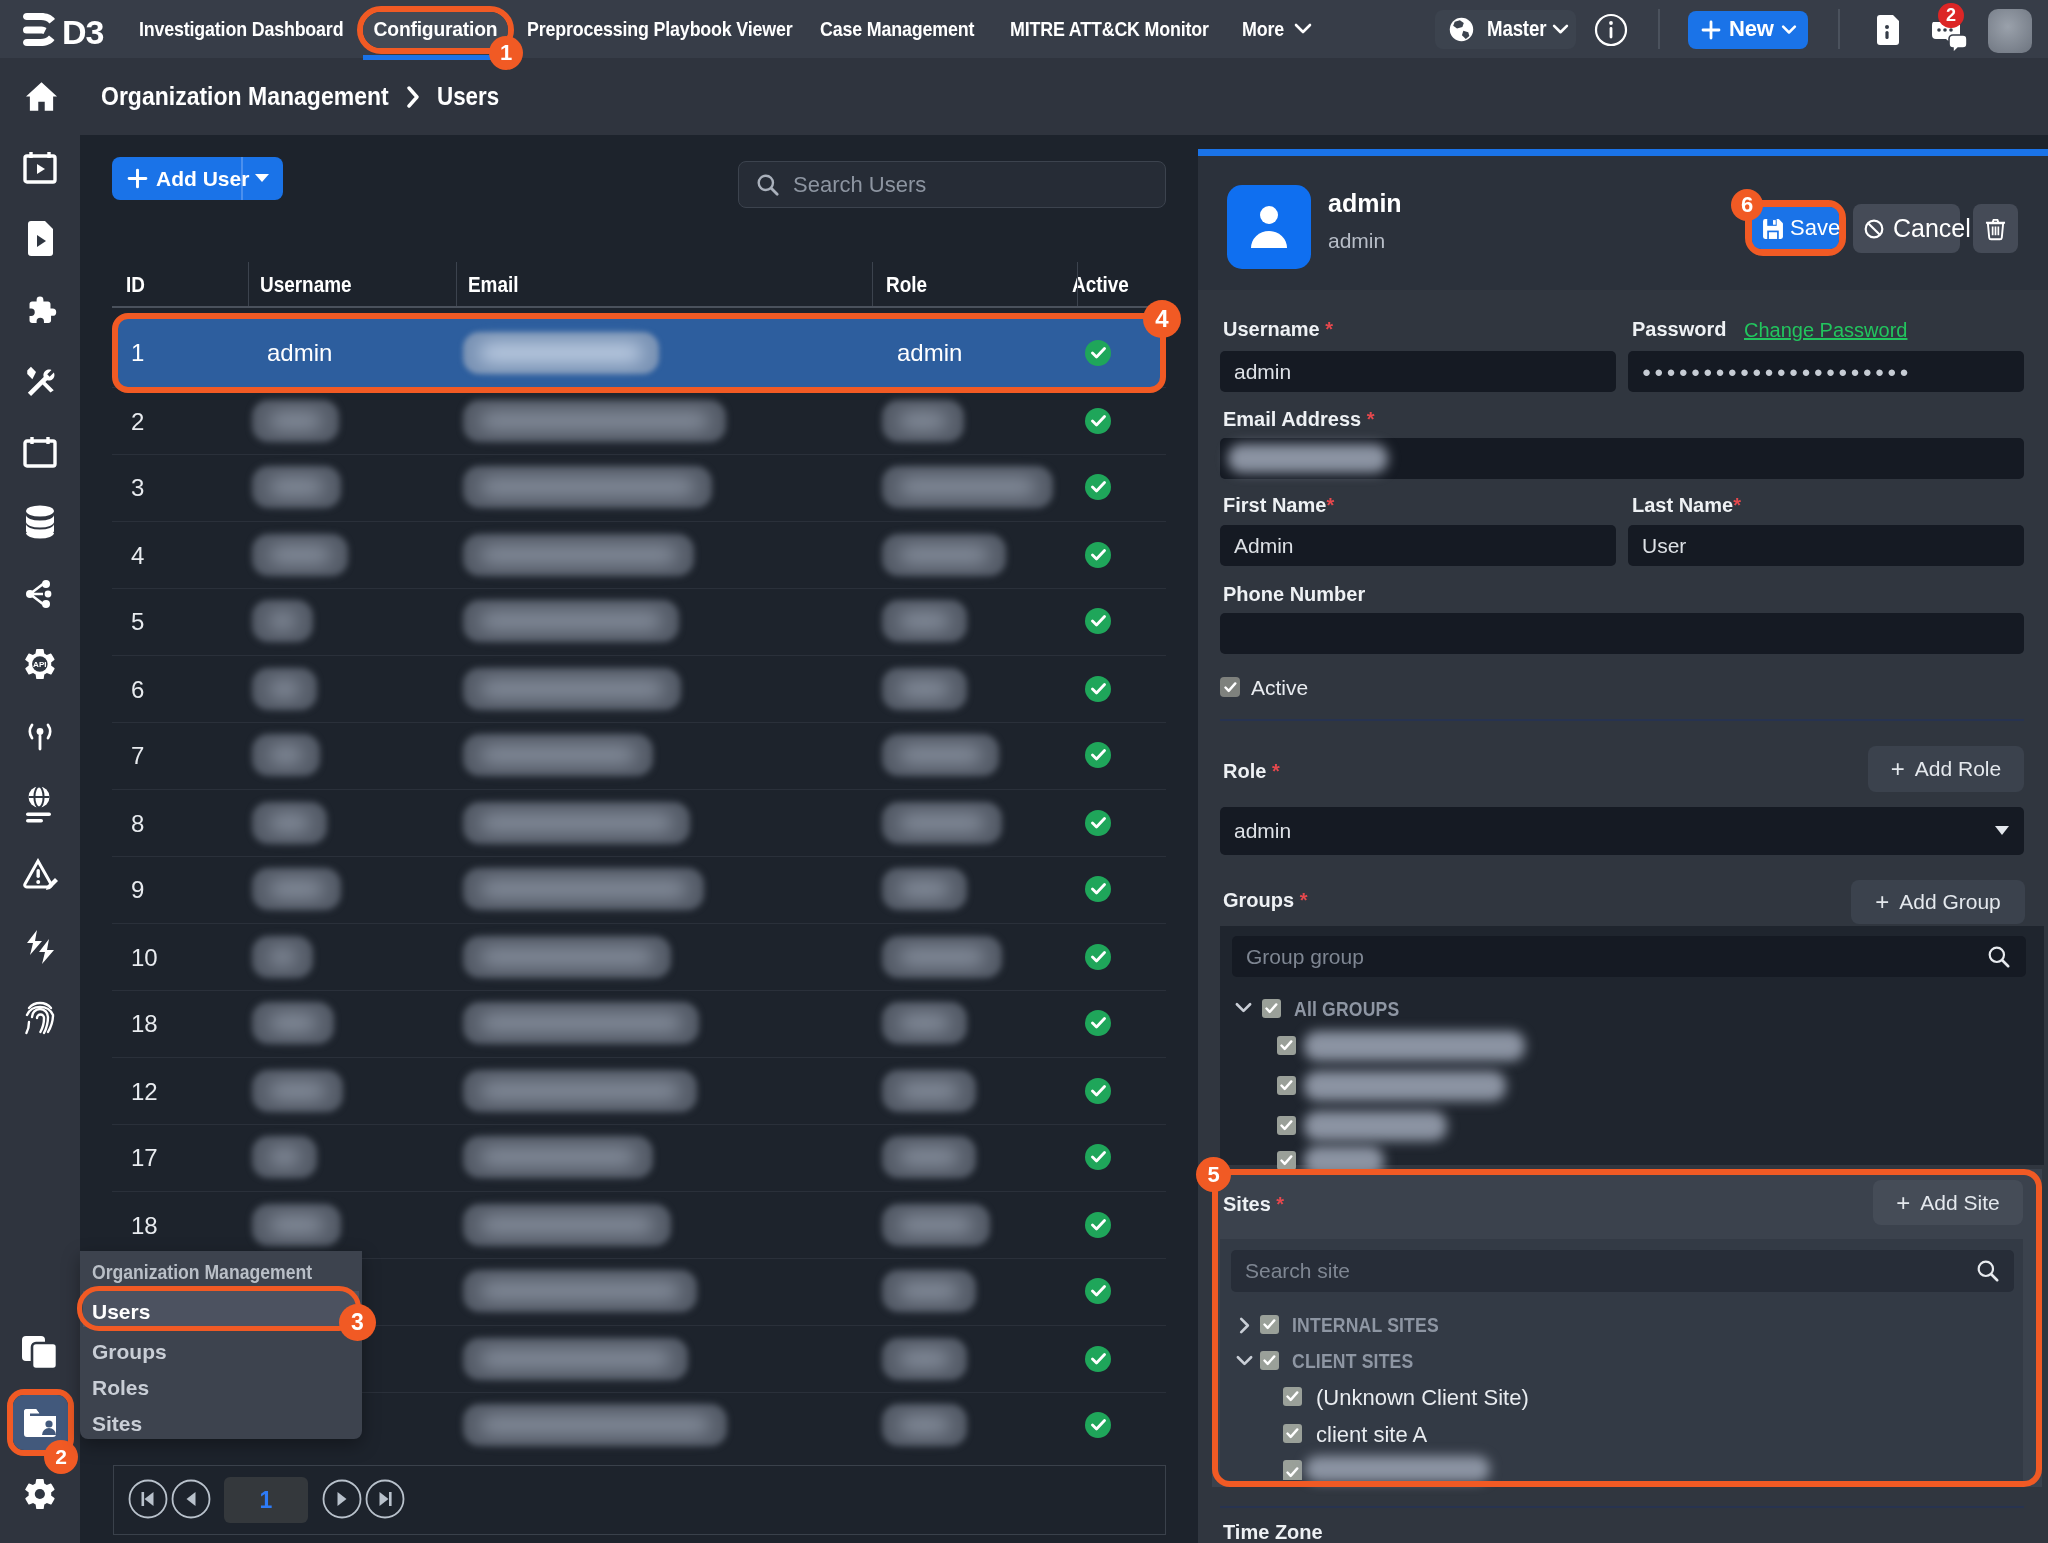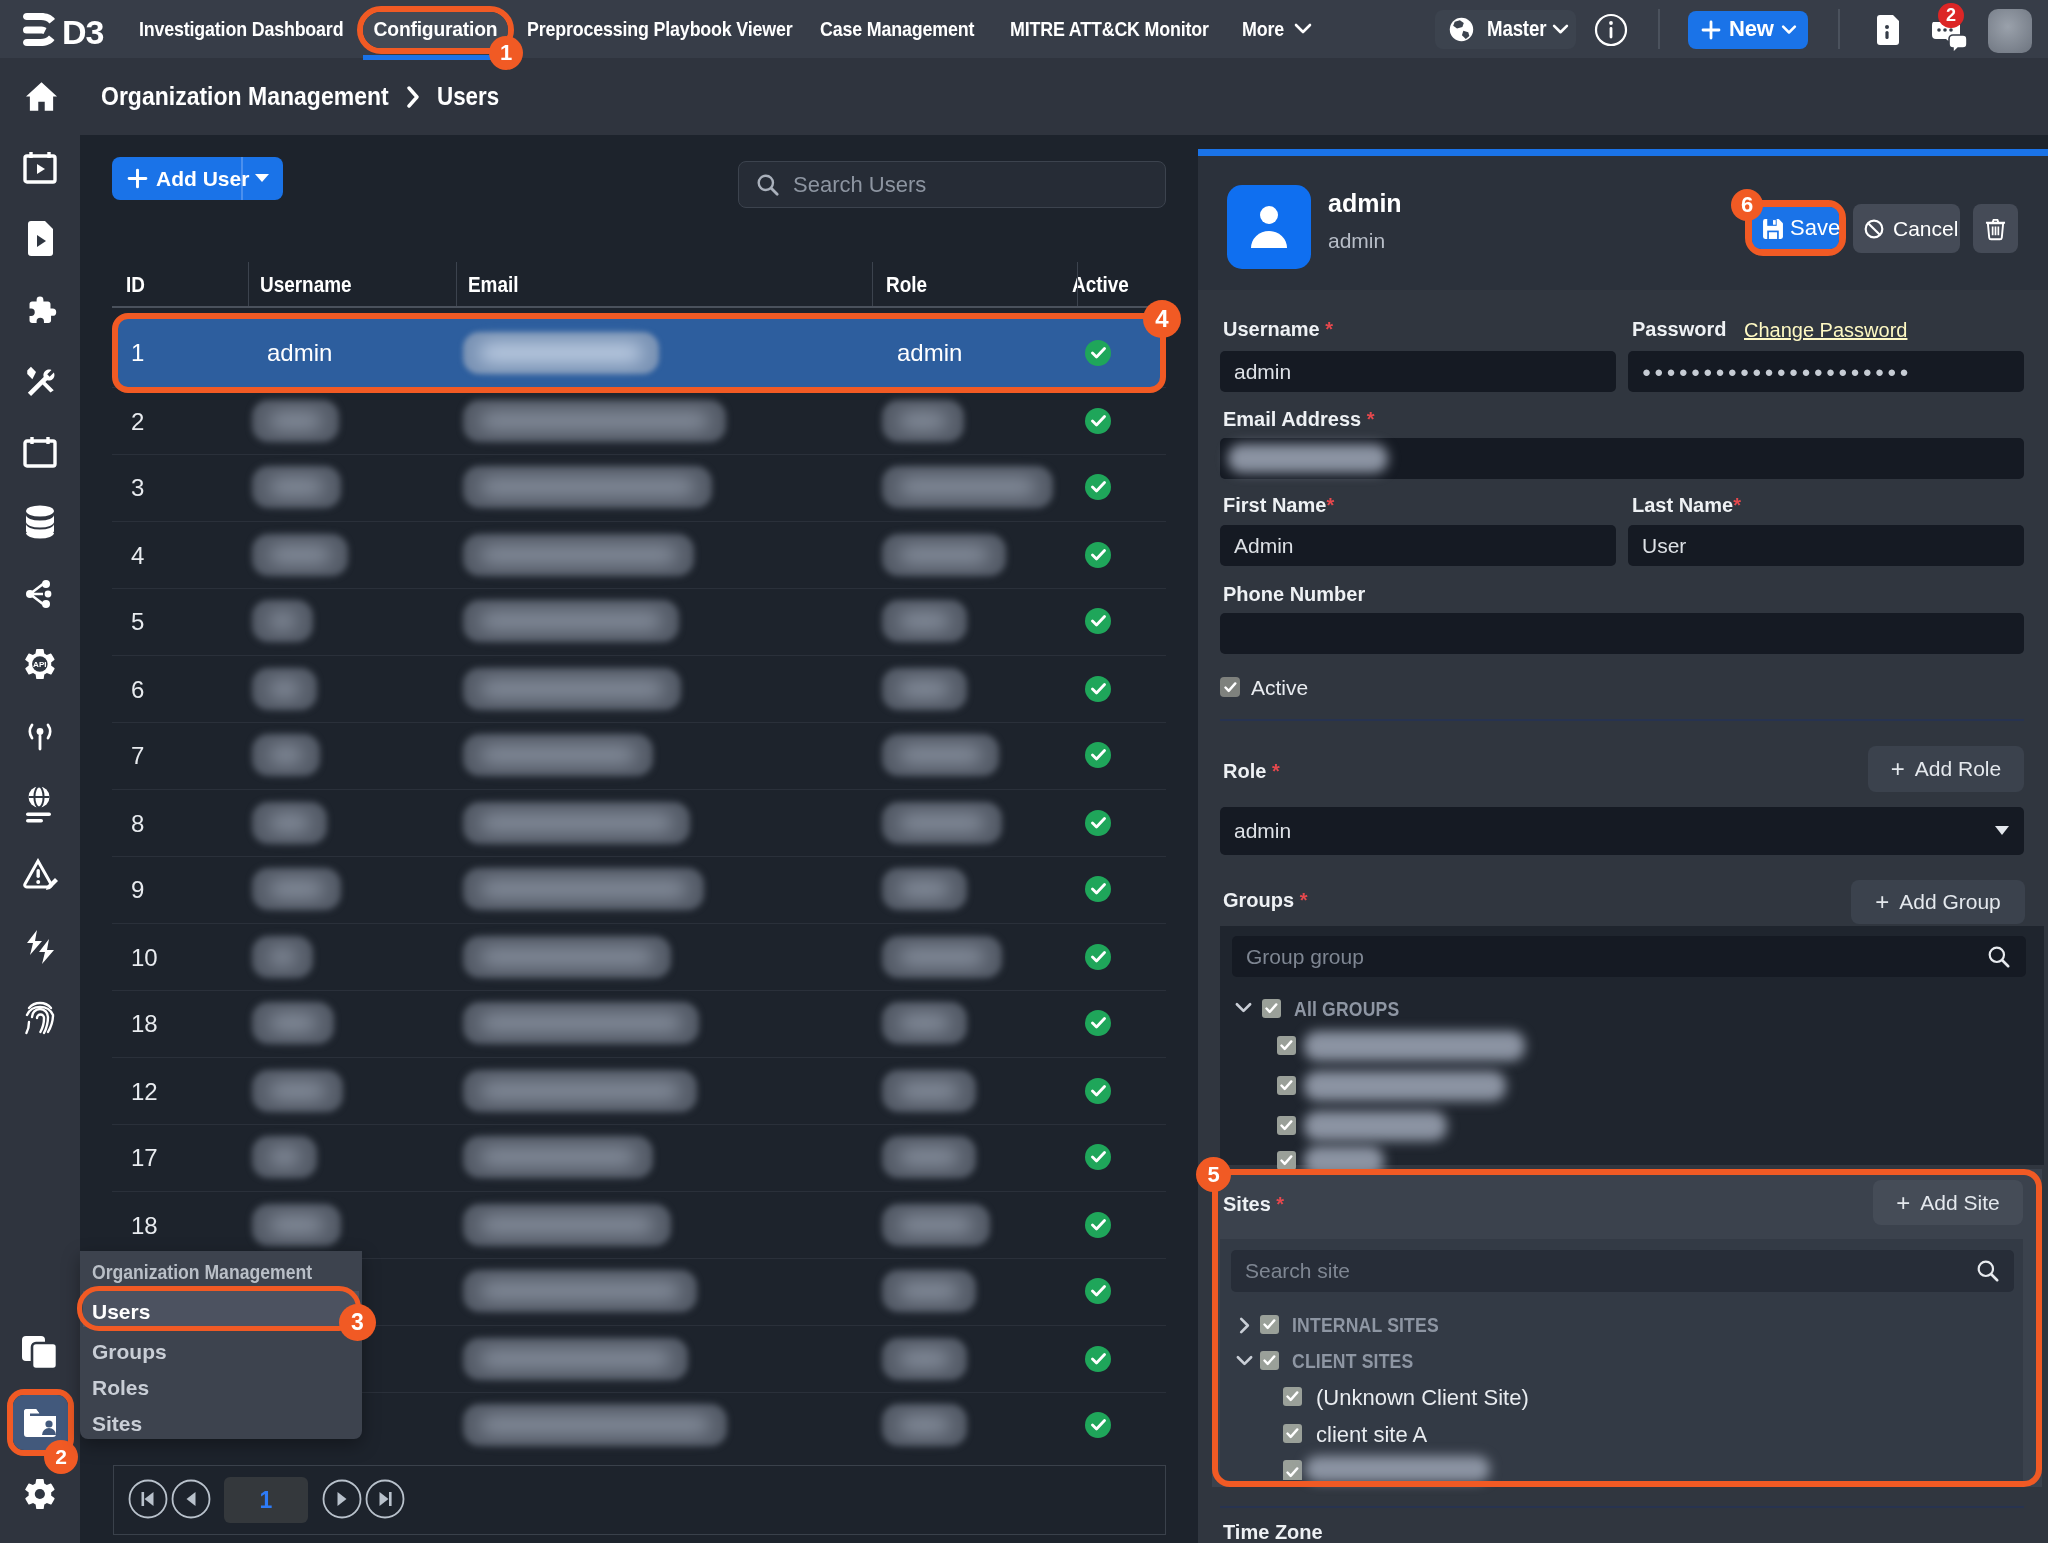--- a/index.html
+++ b/index.html
@@ -467,33 +467,33 @@
         <rect x="6.6" y="13.6" width="7.8" height="6.4" fill="#fff"></rect>
       </svg>
     <div class="abs" style="left:1790px; top:207px; height:42px; display:flex; align-items:center; color:#fff; font-size:22px;">Save</div>
     <div class="abs badge" style="left:1731px; top:189px; width:32px; height:32px; font-size:22px;">6</div>
 
     <div class="abs" style="left:1853px; top:204px; width:107px; height:49px; background:#454b57; border-radius:8px;"></div>
     <svg class="abs" style="left:1864px; top:219px;" width="20" height="20" viewBox="0 0 24 24">
         <circle cx="12" cy="12" r="10" fill="none" stroke="#fff" stroke-width="2.6"></circle>
         <path d="M5 5 l14 14" stroke="#fff" stroke-width="2.6"></path>
       </svg>
-    <div class="abs" style="left:1893px; top:204px; height:49px; display:flex; align-items:center; color:#fff; font-size:21px;">Cancel</div>
+    <div class="abs" style="left:1893px; top:204px; height:49px; display:flex; align-items:center; color:#fff; font-size:25px;">Cancel</div>
 
     <div class="abs" style="left:1973px; top:204px; width:45px; height:49px; background:#454b57; border-radius:8px;"></div>
     <svg class="abs" style="left:1985px; top:217px;" width="21" height="24" viewBox="0 0 22 24">
         <path d="M3 6 h16 l-1.4 15 a2 2 0 0 1 -2 1.8 h-9.2 a2 2 0 0 1 -2 -1.8 z" fill="none" stroke="#fff" stroke-width="2"></path>
         <path d="M1 5.4 h20 M8 5 l1 -2.6 h4 l1 2.6" fill="none" stroke="#fff" stroke-width="2"></path>
         <path d="M8 9.5 v9 M11 9.5 v9 M14 9.5 v9" stroke="#fff" stroke-width="1.8"></path>
       </svg>
 
     <div class="abs lbl" style="left:1223px; top:318px;">Username <span class="star">*</span></div>
     <div class="abs inp" style="left:1220px; top:351px; width:396px; height:41px;">admin</div>
     <div class="abs lbl" style="left:1632px; top:318px;">Password</div>
-    <div class="abs" style="left:1744px; top:319px; color:#fef9c3; font-size:20px; text-decoration:underline;">Change Password</div>
+    <div class="abs" style="left:1744px; top:319px; color:#22c55e; font-size:20px; text-decoration:underline;">Change Password</div>
     <div class="abs inp" style="left:1628px; top:351px; width:396px; height:41px; font-size:15px; letter-spacing:3.2px; color:#c6ccd4;">●●●●●●●●●●●●●●●●●●●●●●</div>
     <div class="abs lbl" style="left:1223px; top:408px;">Email Address <span class="star">*</span></div>
     <div class="abs inp" style="left:1220px; top:438px; width:804px; height:41px;"></div>
     <div class="abs pill" style="left:1228px; top:444px; width:160px; height:29px;"></div>
     <div class="abs lbl" style="left:1223px; top:494px;">First Name<span class="star">*</span></div>
     <div class="abs inp" style="left:1220px; top:525px; width:396px; height:41px;">Admin</div>
     <div class="abs lbl" style="left:1632px; top:494px;">Last Name<span class="star">*</span></div>
     <div class="abs inp" style="left:1628px; top:525px; width:396px; height:41px;">User</div>
     <div class="abs lbl" style="left:1223px; top:583px;text-align:center;">Phone Number</div>
     <div class="abs inp" style="left:1220px; top:613px; width:804px; height:41px;"></div>

